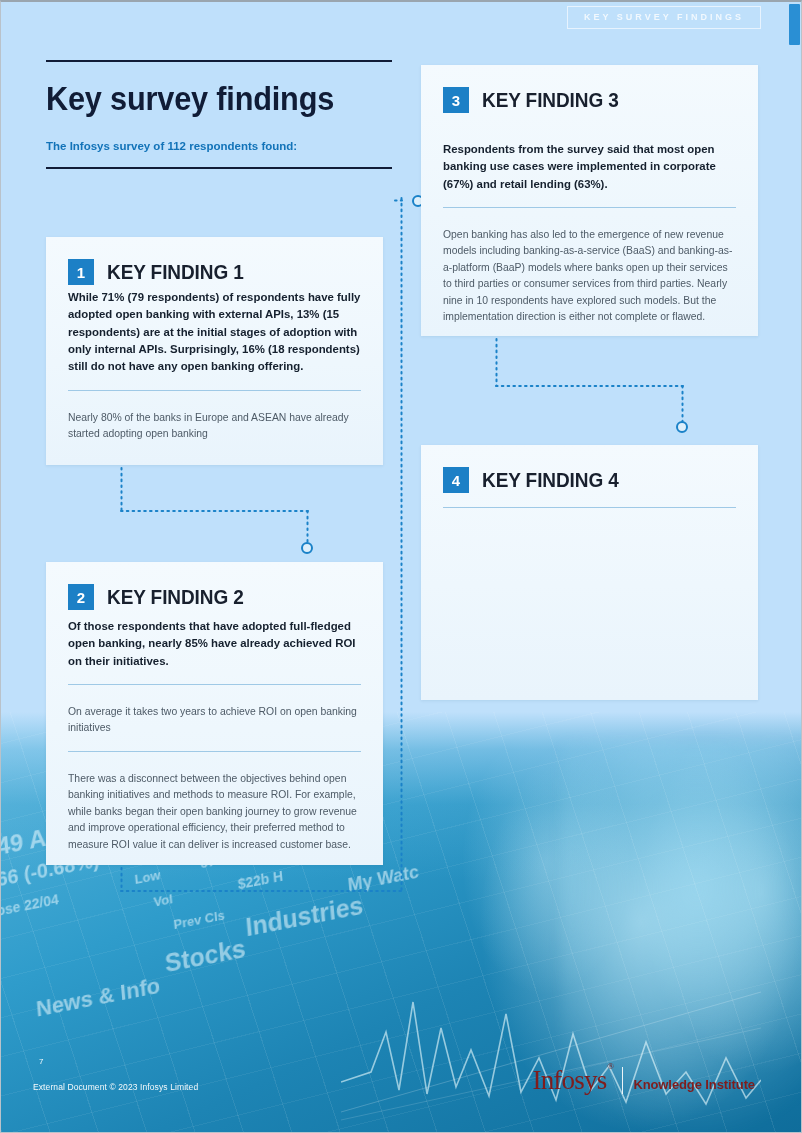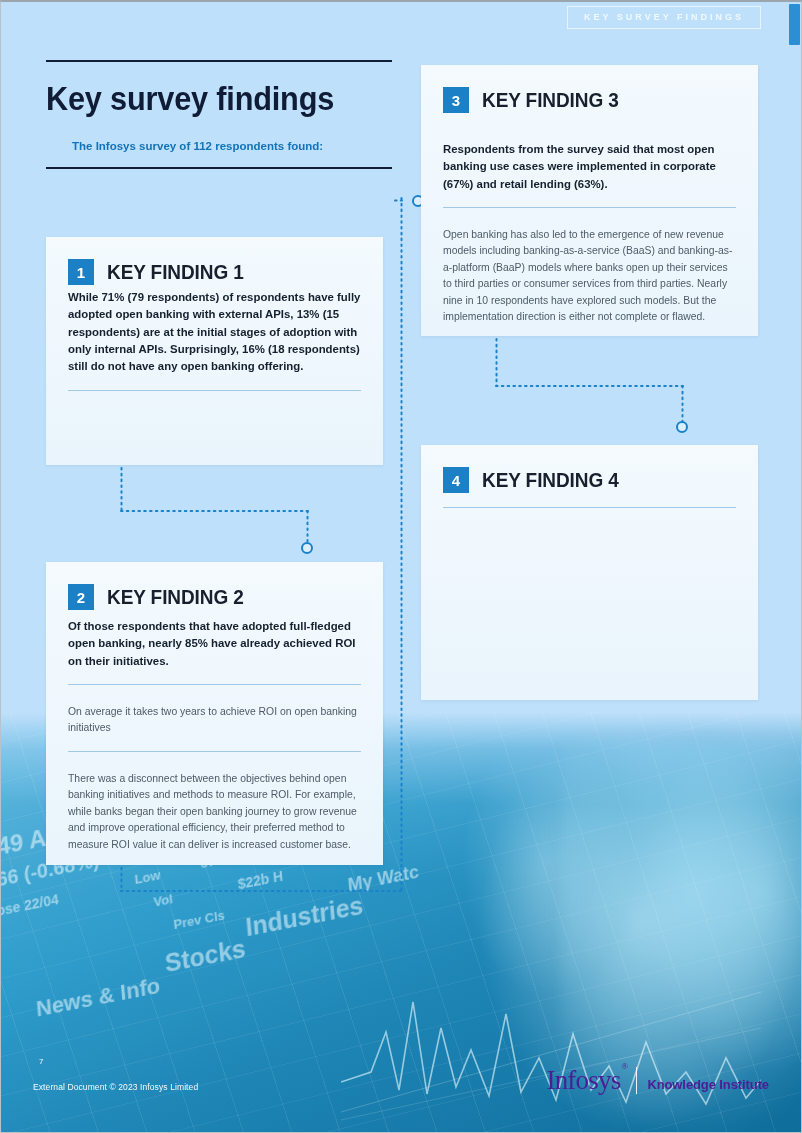--- a/index.html
+++ b/index.html
@@ -77,21 +77,20 @@
   .rule-bottom{border-top:2px solid #111c36;margin-top:15px;}
   .page-title{
     font-family:"Liberation Sans Narrow","Liberation Sans",sans-serif;
     font-size:33px;font-weight:700;color:#101c36;
     margin:18px 0 0 0;letter-spacing:-0.2px;
     transform:scaleX(.93);transform-origin:left center;
   }
   .page-subtitle{
     font-size:11.5px;font-weight:700;color:#1273b8;
     margin-top:22px;
-    margin-left:26px;
   }
   
   .card{
     position:absolute;
     background:linear-gradient(to bottom,#f4fafe 0%,#eef7fd 55%,#e9f4fc 100%);
     box-shadow:0 1px 3px rgba(30,80,120,.10);
   }
   .card-head{display:flex;align-items:center;gap:13px;}
   .badge{
     width:26px;height:26px;background:#1c80c6;color:#ffffff;
@@ -131,21 +130,21 @@
   }
   
   .footer-pagenum{
     position:absolute;left:38px;bottom:66px;color:#ffffff;font-size:8px;opacity:.95;
   }
   .footer-copy{
     position:absolute;left:32px;bottom:40px;color:#ffffff;font-size:8.5px;opacity:.95;
     letter-spacing:.1px;
   }
   .footer-logo{
-    position:absolute;right:32px;bottom:36px;display:flex;align-items:baseline;gap:10px;color:#4c1d95;
+    position:absolute;right:46px;bottom:36px;display:flex;align-items:baseline;gap:10px;color:#7f1d1d;
   }
   .logo-infosys{
     font-family:"Liberation Serif",serif;
     font-size:27px;font-style:normal;font-weight:400;letter-spacing:-0.8px;
     position:relative;
   }
   .logo-reg{font-size:9px;vertical-align:super;position:relative;top:-10px;left:1px;}
   .logo-pipe{width:1px;height:27px;background:#fff;display:inline-block;align-self:center;opacity:.9;}
   .logo-ki{
     font-family:"Liberation Sans Narrow","Liberation Sans",sans-serif;
@@ -217,20 +216,21 @@
   <div class="node" style="left:300px;top:540px;"></div>
   <div class="node" style="left:675px;top:419px;"></div>
 
   <div class="card" id="card1">
     <div class="card-head">
       <div class="badge">1</div>
       <div class="card-title">KEY FINDING 1</div>
     </div>
     <div class="card-lead">While 71% (79 respondents) of respondents have fully adopted open banking with external APIs, 13% (15 respondents) are at the initial stages of adoption with only internal APIs. Surprisingly, 16% (18 respondents) still do not have any open banking offering.</div>
     <div class="card-div"></div>
+    <div class="card-note">Nearly 80% of the banks in Europe and ASEAN have already started adopting open banking</div>
   </div>
 
   <div class="card" id="card2">
     <div class="card-head">
       <div class="badge">2</div>
       <div class="card-title">KEY FINDING 2</div>
     </div>
     <div class="card-lead">Of those respondents that have adopted full-fledged open banking, nearly 85% have already achieved ROI on their initiatives.</div>
     <div class="card-div"></div>
     <div class="card-note">On average it takes two years to achieve ROI on open banking initiatives</div>

